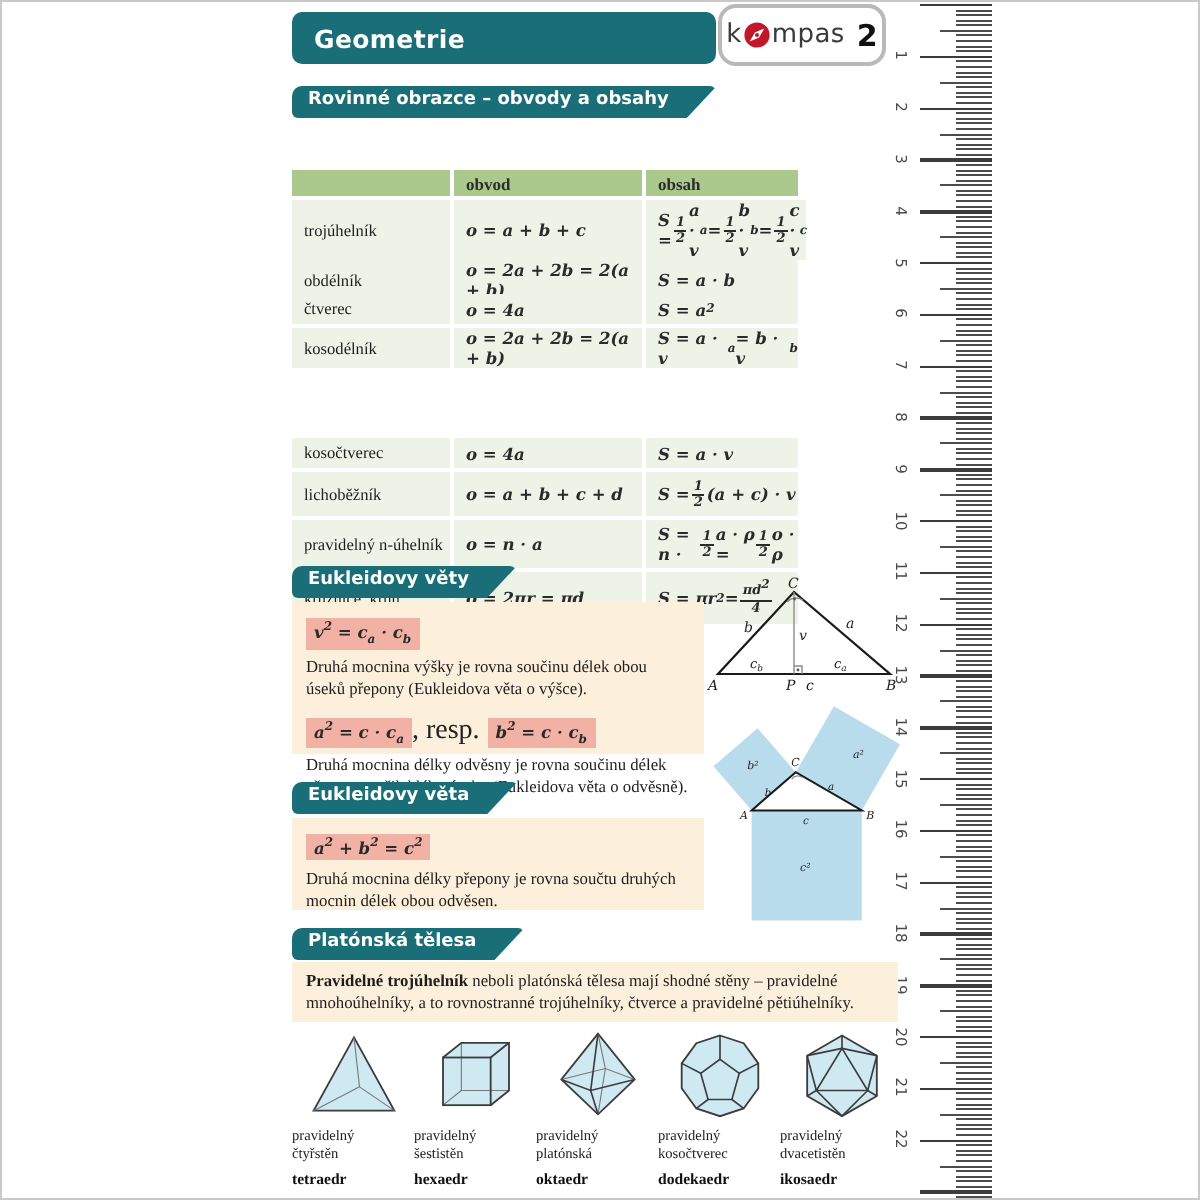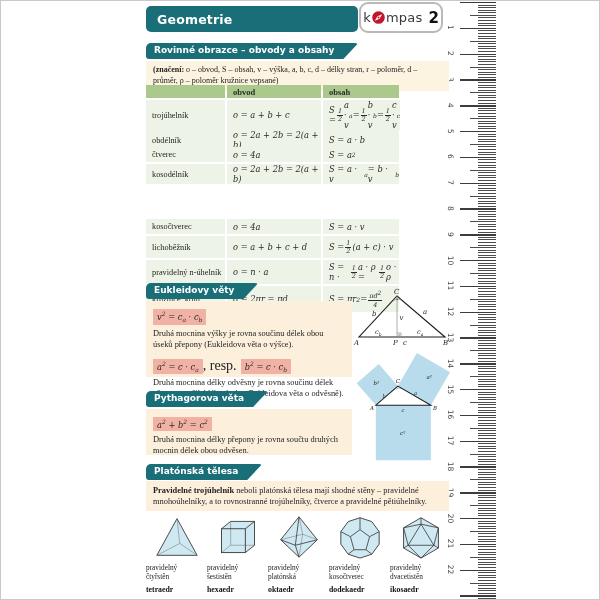--- a/index.html
+++ b/index.html
@@ -46,21 +46,21 @@
     position:absolute;left:145px;top:60px;width:303px;box-sizing:border-box;
     background:#fcf4e1;padding:4px 7px;font-size:8px;line-height:1.35;color:#222;
   }
   .note b{font-weight:bold;}
   .shape-table{position:absolute;left:145px;top:84px;width:253px;}
   .trow{display:grid;grid-template-columns:79px 94px 1fr;gap:2px;margin-bottom:2px;}
   .trow .cell{background:#eef3e7;display:flex;align-items:center;padding-left:6px;box-sizing:border-box;}
   .trow.head .cell{background:#abc88d;font-family:"Liberation Serif",serif;font-weight:bold;
     font-size:8.5px;color:#2c2c2c;height:13px;}
   .cell.name{font-size:8.3px;color:#1d1d1d;}
-  .formula{font-style:italic;font-family:"DejaVu Serif","Liberation Serif",serif;font-size:8.3px;color:#2a2a2a;}
+  .formula{font-style:italic;font-family:"DejaVu Serif","Liberation Serif",serif;font-size:8.3px;color:#2a2a2a;font-weight:bold;}
   .formula sup{font-size:6px;}
   .formula sub{font-size:6px;font-style:italic;}
   .frac{display:inline-flex;flex-direction:column;text-align:center;vertical-align:-0.45em;line-height:1;margin:0 1px;}
   .frac .fn{font-size:6.5px;border-bottom:0.8px solid #2a2a2a;padding:0 1px 0.5px;}
   .frac .fd{font-size:6.5px;padding-top:0.5px;}
   
   .theobox{position:absolute;background:#fcefdb;box-sizing:border-box;padding:5px 7px;}
   .chip{display:inline-block;background:#f1b2a5;padding:1px 4px;margin-bottom:1px;}
   .theobox p{margin:3px 0 5px;font-size:8.4px;line-height:1.3;color:#1e1e1e;}
   .resp{font-size:14px;}
@@ -347,23 +347,20 @@
       <div class="rnum" style="top: 409.3px;">16</div>
       <div class="rnum" style="top: 435.1px;">17</div>
       <div class="rnum" style="top: 460.9px;">18</div>
       <div class="rnum" style="top: 486.7px;">19</div>
       <div class="rnum" style="top: 512.5px;">20</div>
       <div class="rnum" style="top: 538.3px;">21</div>
       <div class="rnum" style="top: 564.1px;">22</div>
     </div>
 
   <div class="banner" style="left:145px;top:42px;text-align:right;">Rovinné obrazce – obvody a obsahy</div>
-  <div class="note">
-    <b>(značení:</b><span> o – obvod, S – obsah, v – výška, a, b, c, d – délky stran, r – poloměr, d – průměr, ρ – poloměr kružnice vepsané)</span>
-  </div>
   <div class="shape-table">
       <div class="trow head">
         <div class="cell"></div>
         <div class="cell">obvod</div>
         <div class="cell">obsah</div>
       </div>
       <div class="trow" style="height: 28px;">
         <div class="cell name">trojúhelník</div>
         <div class="cell formula">o = a + b + c</div>
         <div class="cell formula">S = <span class="frac">
@@ -466,21 +463,21 @@
     <text x="103" y="84" font-size="7.5">B</text>
     <text x="52" y="48" font-size="7.5">C</text>
     <text x="34" y="68" font-size="7">b</text>
     <text x="77" y="64" font-size="7">a</text>
     <text x="60" y="87" font-size="7">c</text>
     <text x="22" y="50" font-size="7.5">b²</text>
     <text x="94" y="42" font-size="7.5">a²</text>
     <text x="58" y="119" font-size="7.5">c²</text>
   </svg>
 
-  <div class="banner" style="left:145px;top:390px;">Pythagorova věta</div>
+  <div class="banner" style="left:145px;top:390px;">Eukleidovy věta</div>
   <div class="theobox" style="left:145px;top:408px;width:206px;height:46px;">
     <span class="chip formula">a<sup>2</sup> + b<sup>2</sup> = c<sup>2</sup></span>
     <p>Druhá mocnina délky přepony je rovna součtu druhých mocnin délek obou odvěsen.</p>
   </div>
 
   <div class="banner" style="left:145px;top:463px;">Platónská tělesa</div>
   <div class="plat-intro">
     <b>Pravidelné trojúhelník</b><span> neboli platónská tělesa mají shodné stěny – pravidelné mnohoúhelníky, a to rovnostranné trojúhelníky, čtverce a pravidelné pětiúhelníky.</span>
   </div>
 

